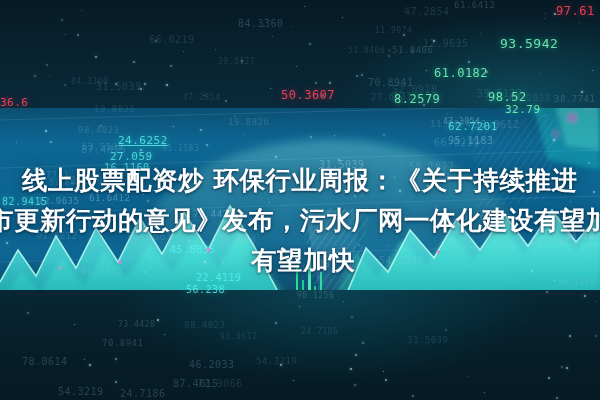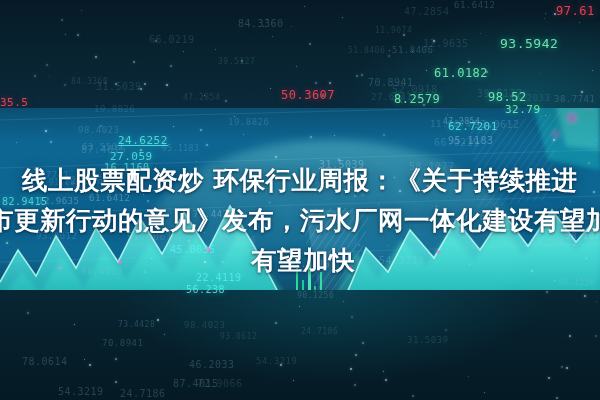--- a/index.html
+++ b/index.html
@@ -463,21 +463,21 @@
       <span class="tick cyan" style="left: 118px; top: 134px; font-size: 11px; text-decoration: underline;">24.6252</span>
       <span class="tick cyan" style="left: 110px; top: 150px; font-size: 11px;">27.059</span>
       <span class="tick cyan" style="left: 104px; top: 162px; font-size: 10px;">16.1160</span>
       <span class="tick cyan" style="left: 2px; top: 196px; font-size: 10px;">82.9415</span>
       <span class="tick cyan" style="left: 448px; top: 120px; font-size: 11px;">62.7201</span>
       <span class="tick cyan" style="left: 196px; top: 272px; font-size: 10px;">22.4119</span>
       <span class="tick cyan" style="left: 186px; top: 284px; font-size: 10px;">56.238</span>
       <span class="tick cyan" style="left: 170px; top: 244px; font-size: 10px;">45.0035</span>
       <span class="tick red" style="left: 281px; top: 88px; font-size: 12px;">50.3607</span>
       <span class="tick red" style="left: 556px; top: 4px; font-size: 12px;">97.61</span>
-      <span class="tick red" style="left: 0px; top: 96px; font-size: 11px;">35.5</span>
+      <span class="tick red" style="left: 0px; top: 96px; font-size: 11px;">36.6</span>
     </div>
 
   <div class="headline">
     <span class="hl-line hl-1">线上股票配资炒 环保行业周报：《关于持续推进</span>
     <span class="hl-line hl-2">市更新行动的意见》发布，污水厂网一体化建设有望加</span>
     <span class="hl-line hl-3">有望加快</span>
   </div>
 
 </div>
 

